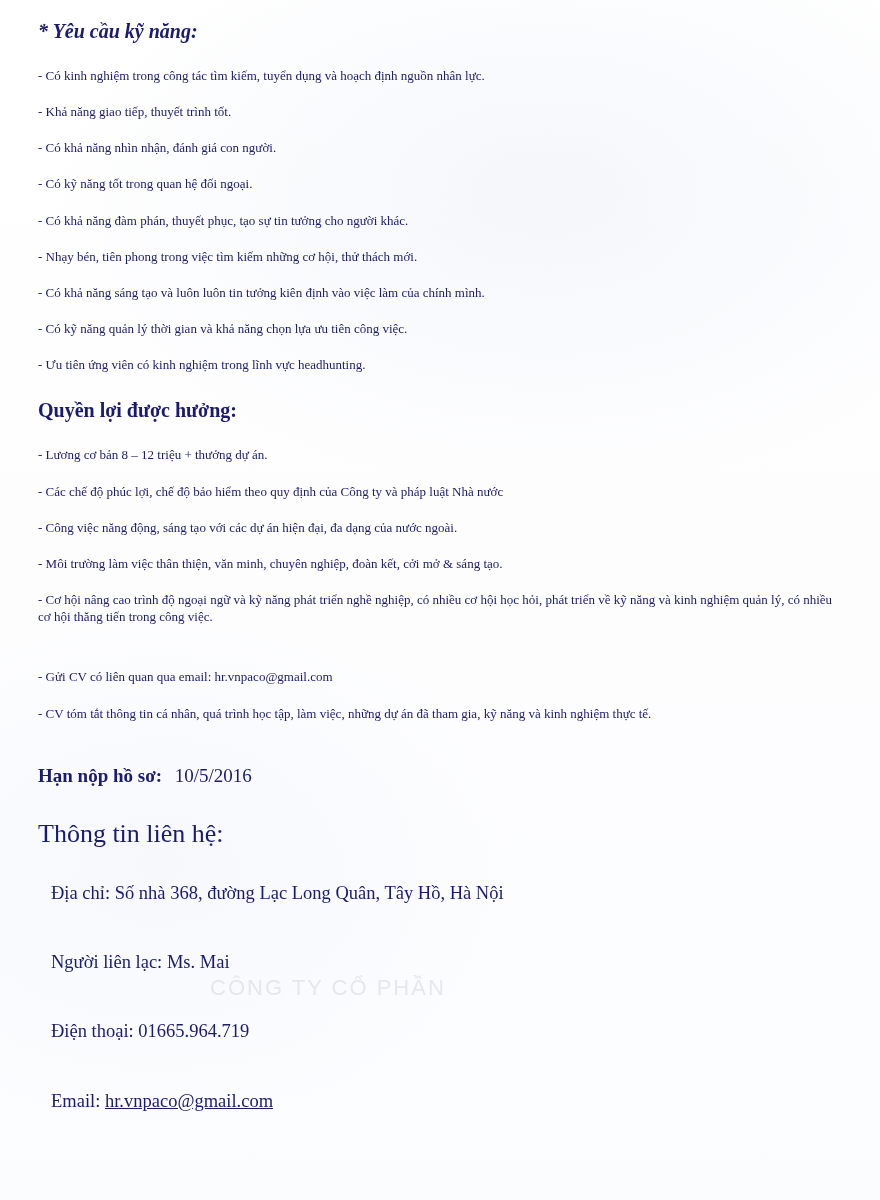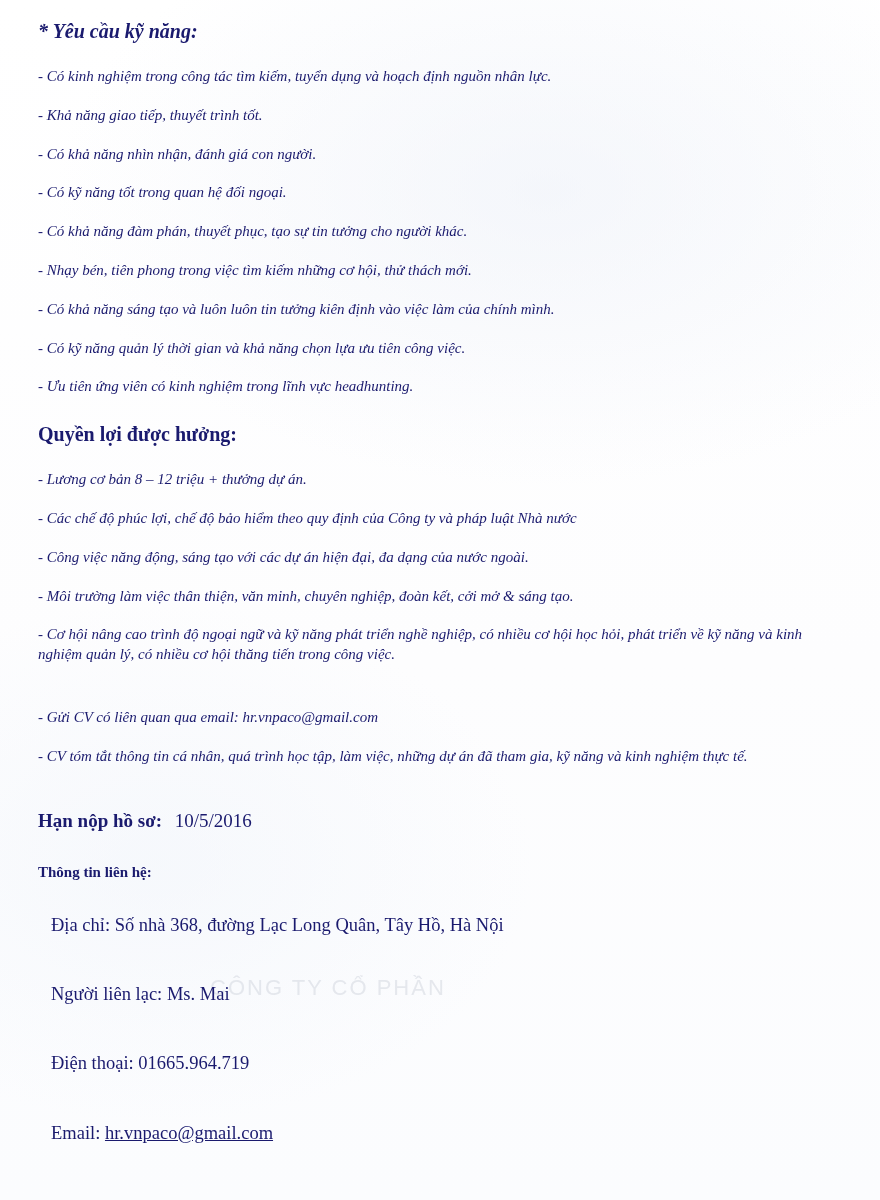--- a/index.html
+++ b/index.html
@@ -51,46 +51,45 @@
     font-weight: bold;
     font-size: 20px;
     line-height: 1.3;
     margin: 0 0 4px 0;
     padding-left: 4px;
   }
   .heading.italic {
     font-style: italic;
   }
   .para {
-    font-size: 15px;
+    font-size: 13px;
     line-height: 1.32;
     margin: 0;
     padding-left: 4px;
     text-align: left;
-    font-style: italic;
   }
   .spacer-lg { height: 24px; }
   .spacer-md { height: 19px; }
   .spacer-sm { height: 13px; }
   .contact-line {
     font-size: 18.5px;
     line-height: 1.32;
     margin: 13px;
     padding-left: 4px;
   }
   .email-link {
     text-decoration: underline;
     color: #1a1a6e;
   }
   .label-inline {
     font-weight: bold;
   }
   .contact-heading {
-    font-weight: bold;
-    font-size: 15px;
+    font-weight: normal;
+    font-size: 26px;
     padding-left: 4px;
   }
   .deadline {
     font-size: 19px;
     padding-left: 4px;
   }
   .deadline .label-inline { font-weight: bold; }
 </style>
 </head>
 <body>

